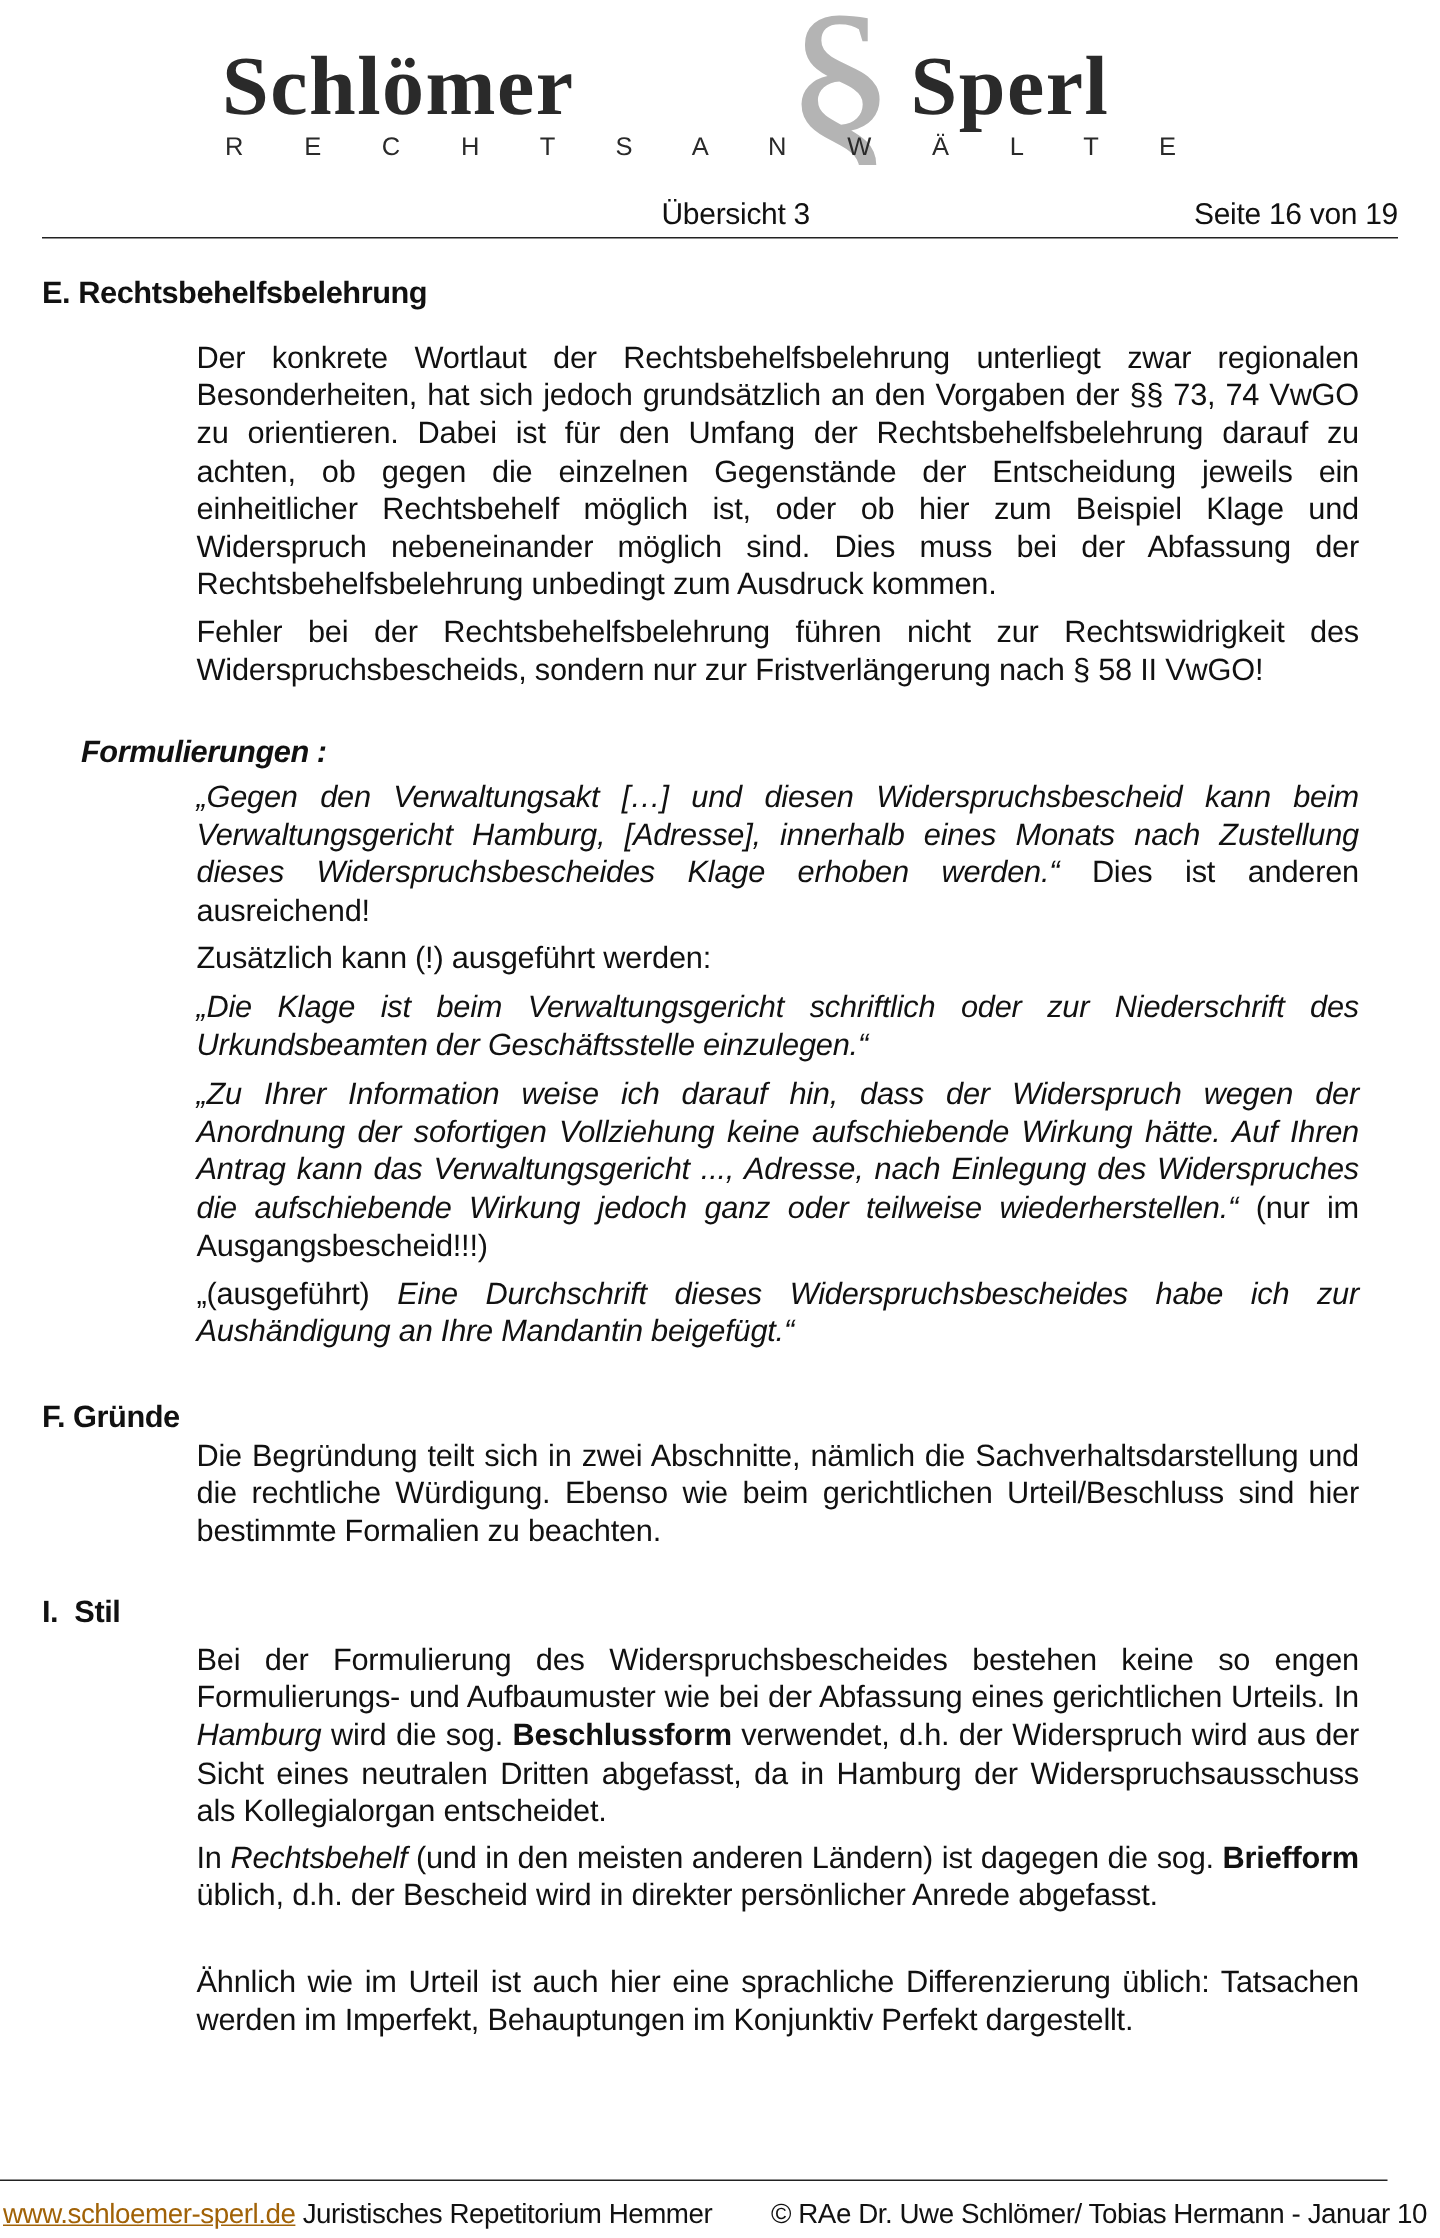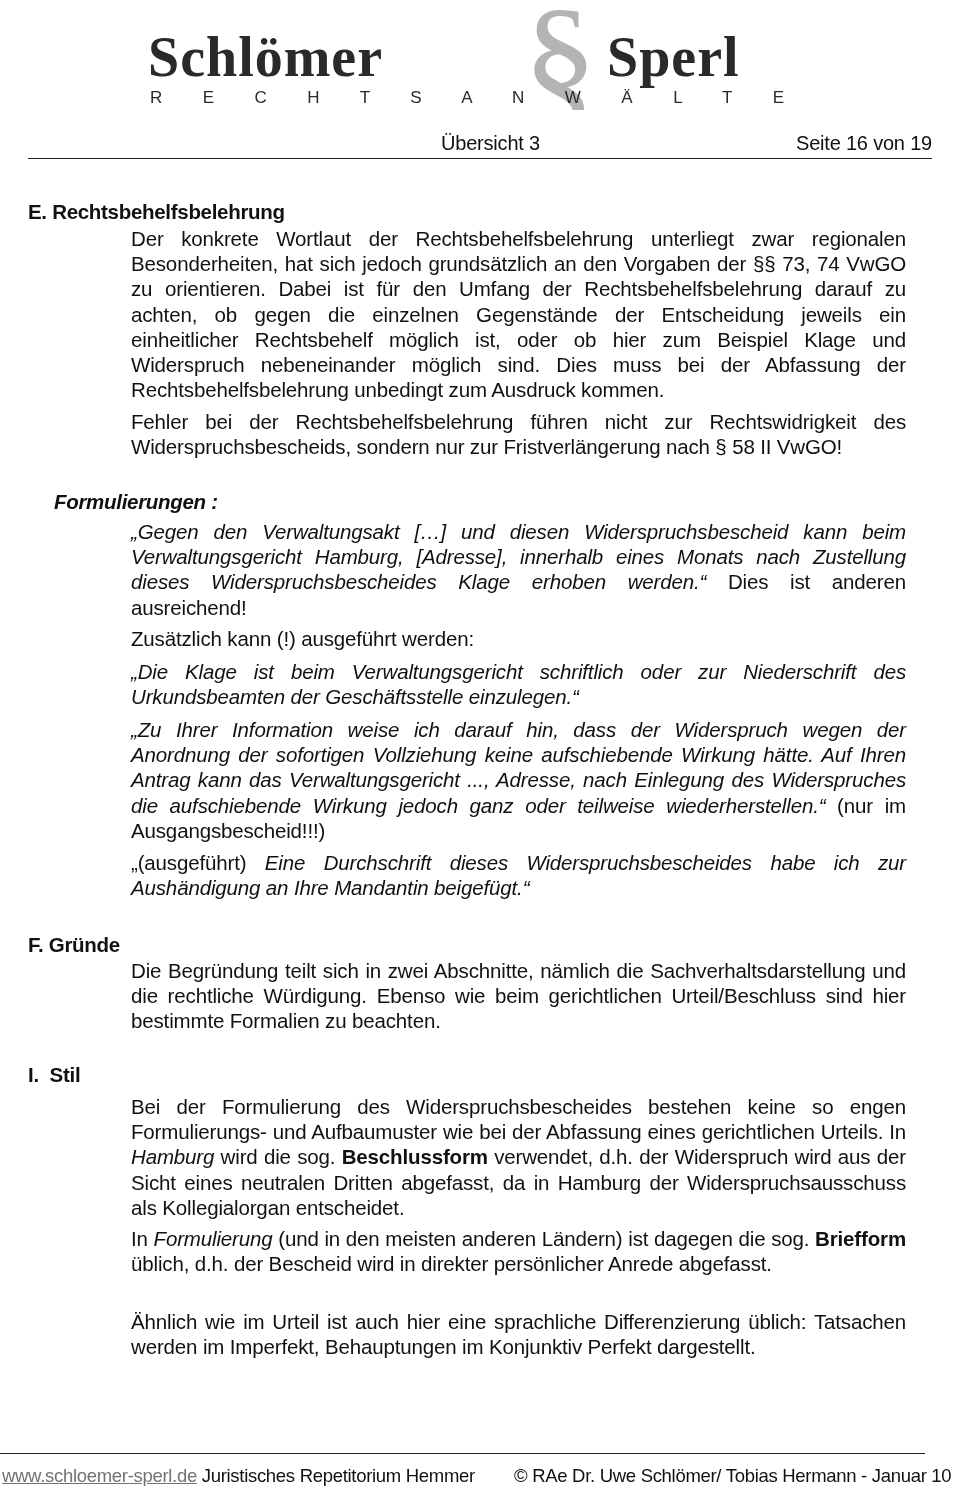--- a/index.html
+++ b/index.html
@@ -11,58 +11,58 @@
          border-bottom: 1.5px solid #222; height: 26px; }
   .hdr span { position: absolute; top: 0; white-space: nowrap; letter-spacing: -0.2px; }
   .content { position: absolute; left: 0; top: 0; width: 960px; }
   .h { position: absolute; font-weight: bold; font-size: 20.5px; white-space: nowrap; letter-spacing: -0.3px; }
   .p { position: absolute; left: 131px; width: 775px; font-size: 20.5px; line-height: 25.2px;
        text-align: justify; letter-spacing: -0.15px; margin: 0; }
   .p i { font-style: italic; }
   .p b { font-weight: bold; }
   .footline { position: absolute; left: 0; top: 1453px; width: 925px; border-top: 1.5px solid #222; }
   .footer { position: absolute; left: 2px; top: 1465px; font-size: 18.5px; white-space: nowrap; letter-spacing: -0.3px; }
-  .footer a { color: #737373; text-decoration: underline; }
+  .footer a { color: #a16207; text-decoration: underline; }
   .footer .right { position: absolute; left: 512px; top: 0; }
 </style>
 </head>
 <body>
 
 <div class="logo">
   <svg width="960" height="110" viewBox="0 0 960 110">
     <text x="560" y="112" text-anchor="middle" font-family="'Liberation Serif', serif" font-size="150" fill="#b4b4b4">§</text>
     <text x="148" y="76" font-family="'Liberation Serif', serif" font-weight="bold" font-size="56" fill="#2a2a2a" letter-spacing="1">Schlömer</text>
     <text x="607" y="76" font-family="'Liberation Serif', serif" font-weight="bold" font-size="56" fill="#2a2a2a" letter-spacing="1">Sperl</text>
     <text x="150" y="103" font-family="'Liberation Sans', sans-serif" font-size="17" fill="#2a2a2a" textLength="634" lengthAdjust="spacing">R E C H T S A N W Ä L T E</text>
   </svg>
 </div>
 
 <div class="hdr">
   <span style="left:413px">Übersicht 3</span>
   <span style="right:0">Seite 16 von 19</span>
 </div>
 
 <div class="content">
-  <div class="h" style="left:28px; top:200px">E. Rechtsbehelfsbelehrung</div>
+  <div class="h" style="left:28px; top:184px">E. Rechtsbehelfsbelehrung</div>
   <p class="p" style="top:226px">Der konkrete Wortlaut der Rechtsbehelfsbelehrung unterliegt zwar regionalen Besonderheiten, hat sich jedoch grundsätzlich an den Vorgaben der §§ 73, 74 VwGO zu orientieren. Dabei ist für den Umfang der Rechtsbehelfsbelehrung darauf zu achten, ob gegen die einzelnen Gegenstände der Entscheidung jeweils ein einheitlicher Rechtsbehelf möglich ist, oder ob hier zum Beispiel Klage und Widerspruch nebeneinander möglich sind. Dies muss bei der Abfassung der Rechtsbehelfsbelehrung unbedingt zum Ausdruck kommen.</p>
   <p class="p" style="top:409px">Fehler bei der Rechtsbehelfsbelehrung führen nicht zur Rechtswidrigkeit des Widerspruchsbescheids, sondern nur zur Fristverlängerung nach § 58 II VwGO!</p>
 
   <div class="h" style="left:54px; top:490px; font-style:italic">Formulierungen :</div>
   <p class="p" style="top:519px"><i>„Gegen den Verwaltungsakt […] und diesen Widerspruchsbescheid kann beim Verwaltungsgericht Hamburg, [Adresse], innerhalb eines Monats nach Zustellung dieses Widerspruchsbescheides Klage erhoben werden.“</i><span> Dies ist anderen ausreichend!</span></p>
   <p class="p" style="top:626px">Zusätzlich kann (!) ausgeführt werden:</p>
   <p class="p" style="top:659px"><i>„Die Klage ist beim Verwaltungsgericht schriftlich oder zur Niederschrift des Urkundsbeamten der Geschäftsstelle einzulegen.“</i></p>
   <p class="p" style="top:717px"><i>„Zu Ihrer Information weise ich darauf hin, dass der Widerspruch wegen der Anordnung der sofortigen Vollziehung keine aufschiebende Wirkung hätte. Auf Ihren Antrag kann das Verwaltungsgericht ..., Adresse, nach Einlegung des Widerspruches die aufschiebende Wirkung jedoch ganz oder teilweise wiederherstellen.“</i><span> (nur im Ausgangsbescheid!!!)</span></p>
   <p class="p" style="top:850px"><span>„(ausgeführt) </span><i>Eine Durchschrift dieses Widerspruchsbescheides habe ich zur Aushändigung an Ihre Mandantin beigefügt.“</i></p>
 
   <div class="h" style="left:28px; top:933px">F. Gründe</div>
   <p class="p" style="top:958px">Die Begründung teilt sich in zwei Abschnitte, nämlich die Sachverhaltsdarstellung und die rechtliche Würdigung. Ebenso wie beim gerichtlichen Urteil/Beschluss sind hier bestimmte Formalien zu beachten.</p>
 
   <div class="h" style="left:28px; top:1063px; white-space:pre">I.  Stil</div>
   <p class="p" style="top:1094px"><span>Bei der Formulierung des Widerspruchsbescheides bestehen keine so engen Formulierungs- und Aufbaumuster wie bei der Abfassung eines gerichtlichen Urteils. In </span><i>Hamburg</i><span> wird die sog. </span><b>Beschlussform</b><span> verwendet, d.h. der Widerspruch wird aus der Sicht eines neutralen Dritten abgefasst, da in Hamburg der Widerspruchsausschuss als Kollegialorgan entscheidet.</span></p>
-  <p class="p" style="top:1226px"><span>In </span><i>Formulierung</i><span> (und in den meisten anderen Ländern) ist dagegen die sog. </span><b>Briefform</b><span> üblich, d.h. der Bescheid wird in direkter persönlicher Anrede abgefasst.</span></p>
+  <p class="p" style="top:1226px"><span>In </span><i>Rechtsbehelf</i><span> (und in den meisten anderen Ländern) ist dagegen die sog. </span><b>Briefform</b><span> üblich, d.h. der Bescheid wird in direkter persönlicher Anrede abgefasst.</span></p>
   <p class="p" style="top:1309px">Ähnlich wie im Urteil ist auch hier eine sprachliche Differenzierung üblich: Tatsachen werden im Imperfekt, Behauptungen im Konjunktiv Perfekt dargestellt.</p>
 </div>
 
 <div class="footline"></div>
 <div class="footer">
   <a>www.schloemer-sperl.de</a><span> Juristisches Repetitorium Hemmer</span>
   <span class="right">© RAe Dr. Uwe Schlömer/ Tobias Hermann - Januar 10</span>
 </div>
 
 </body></html>

